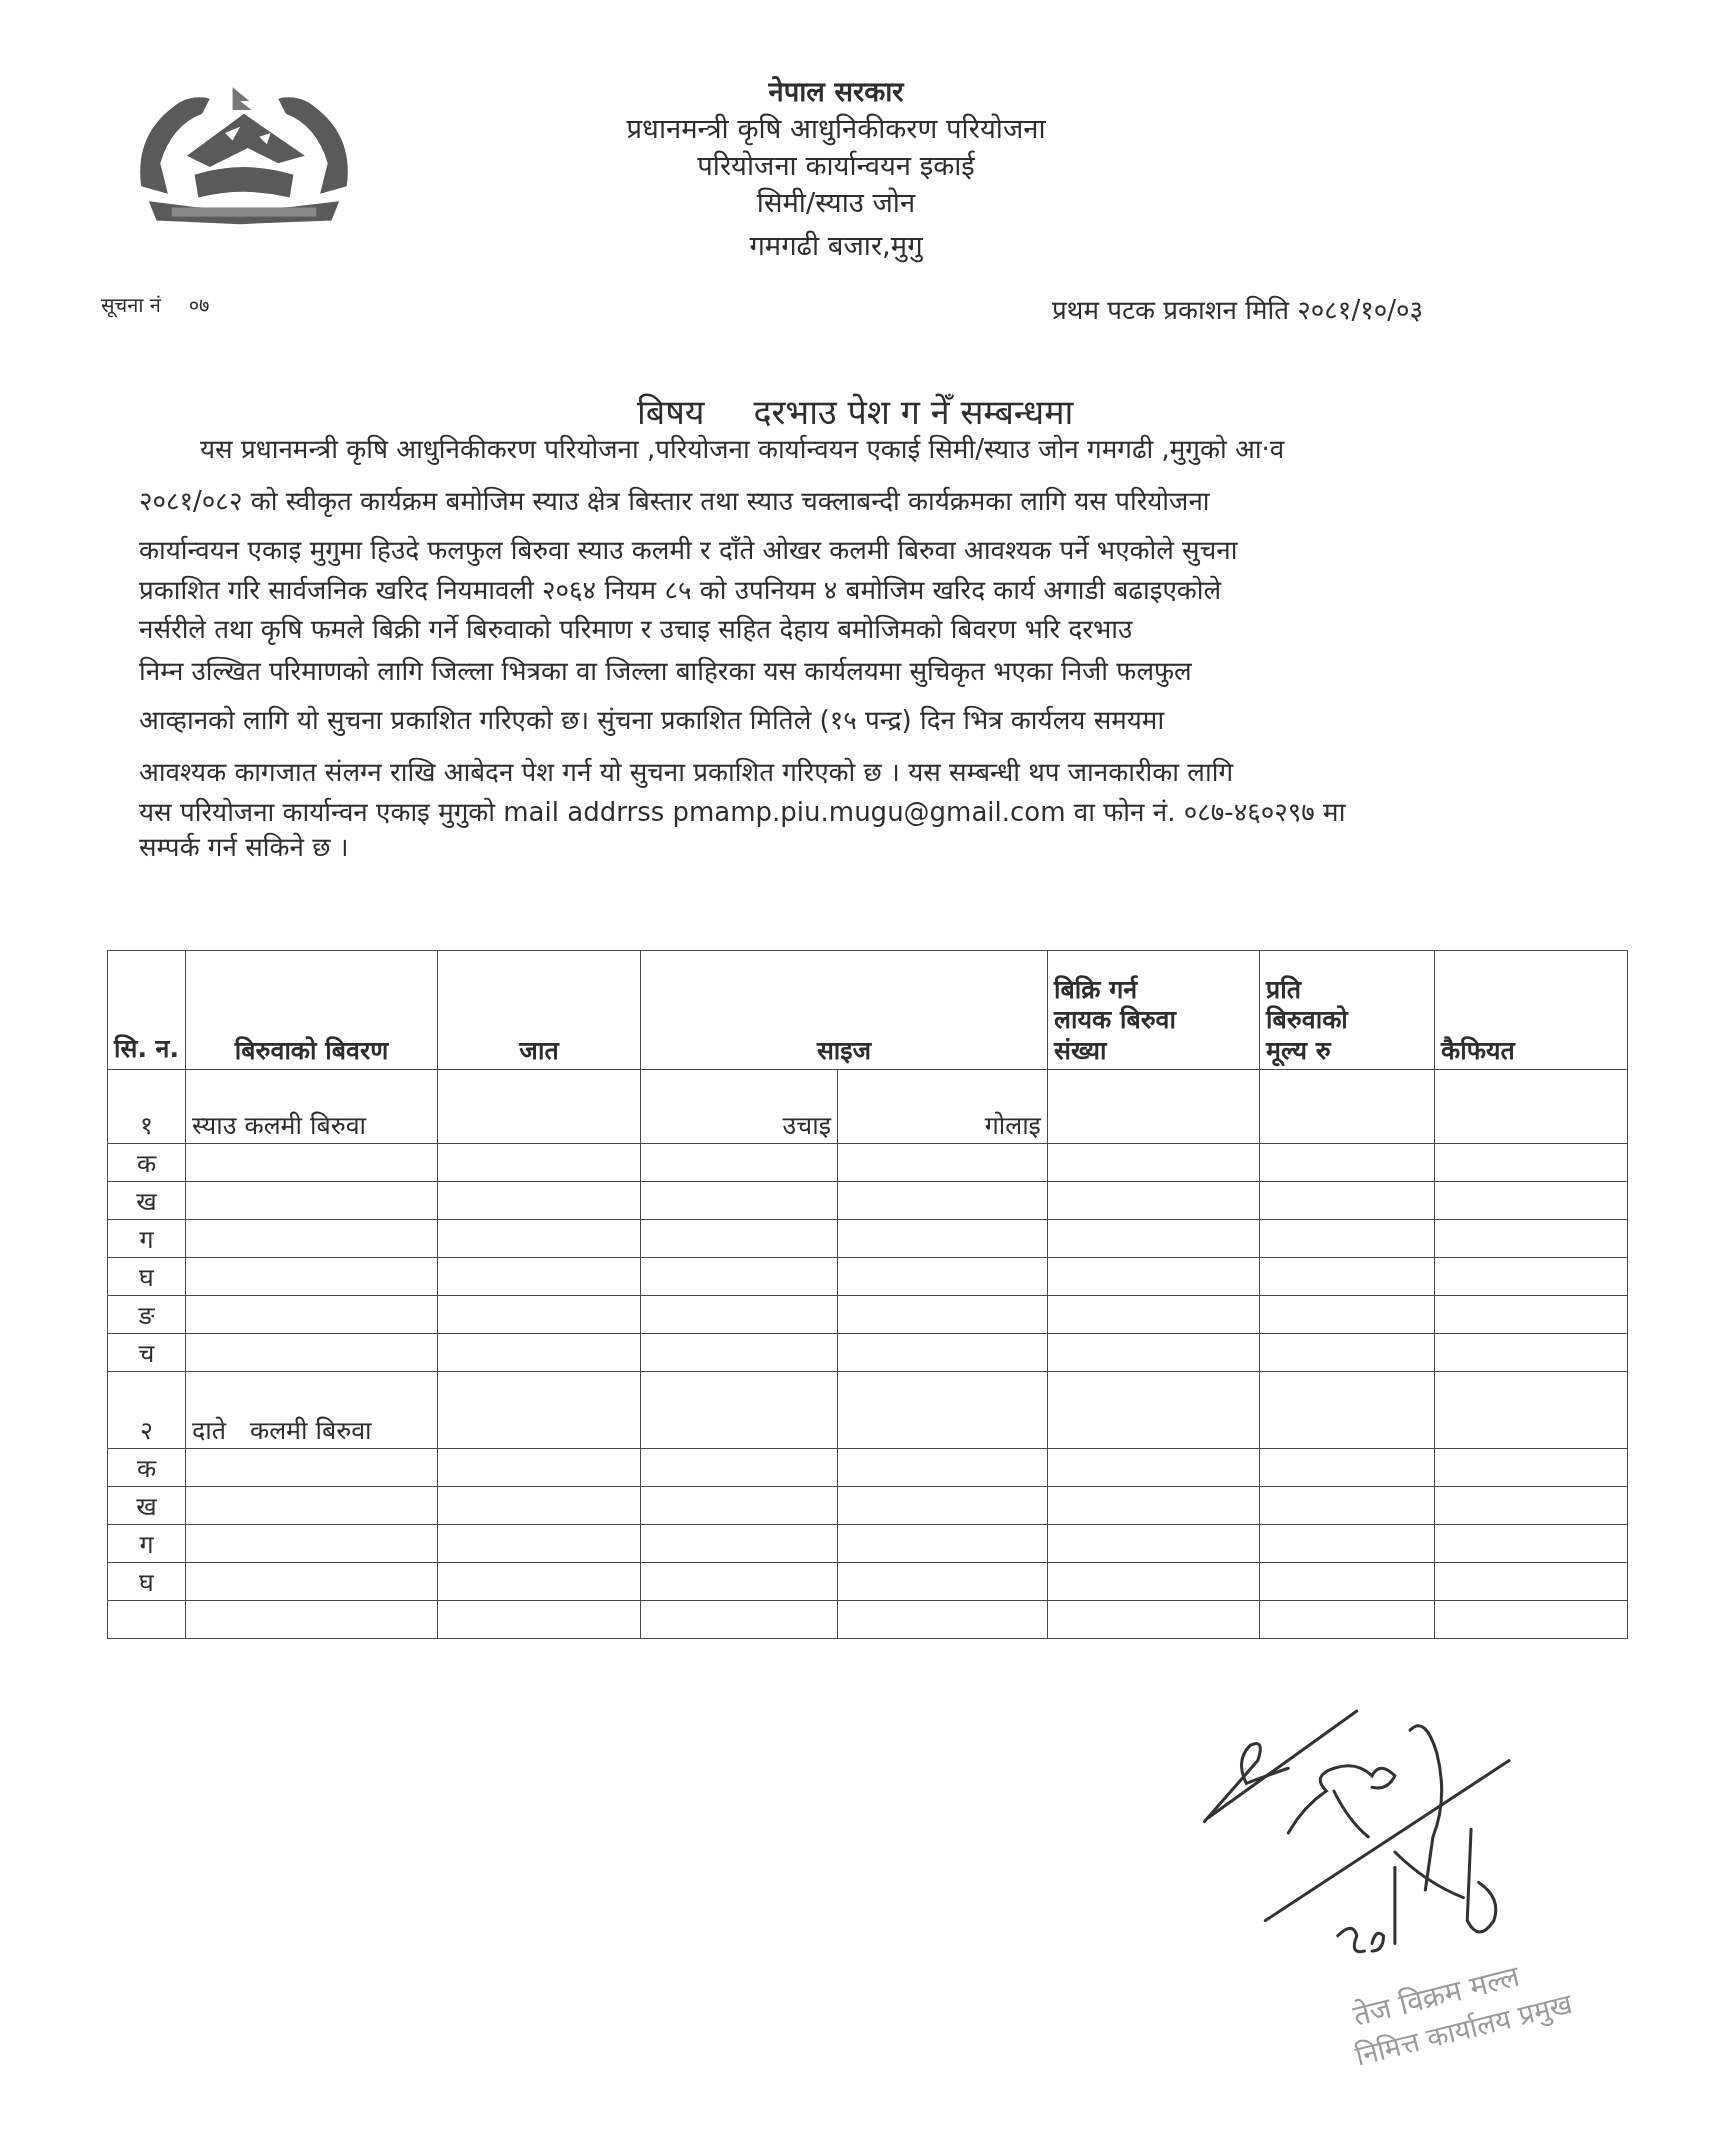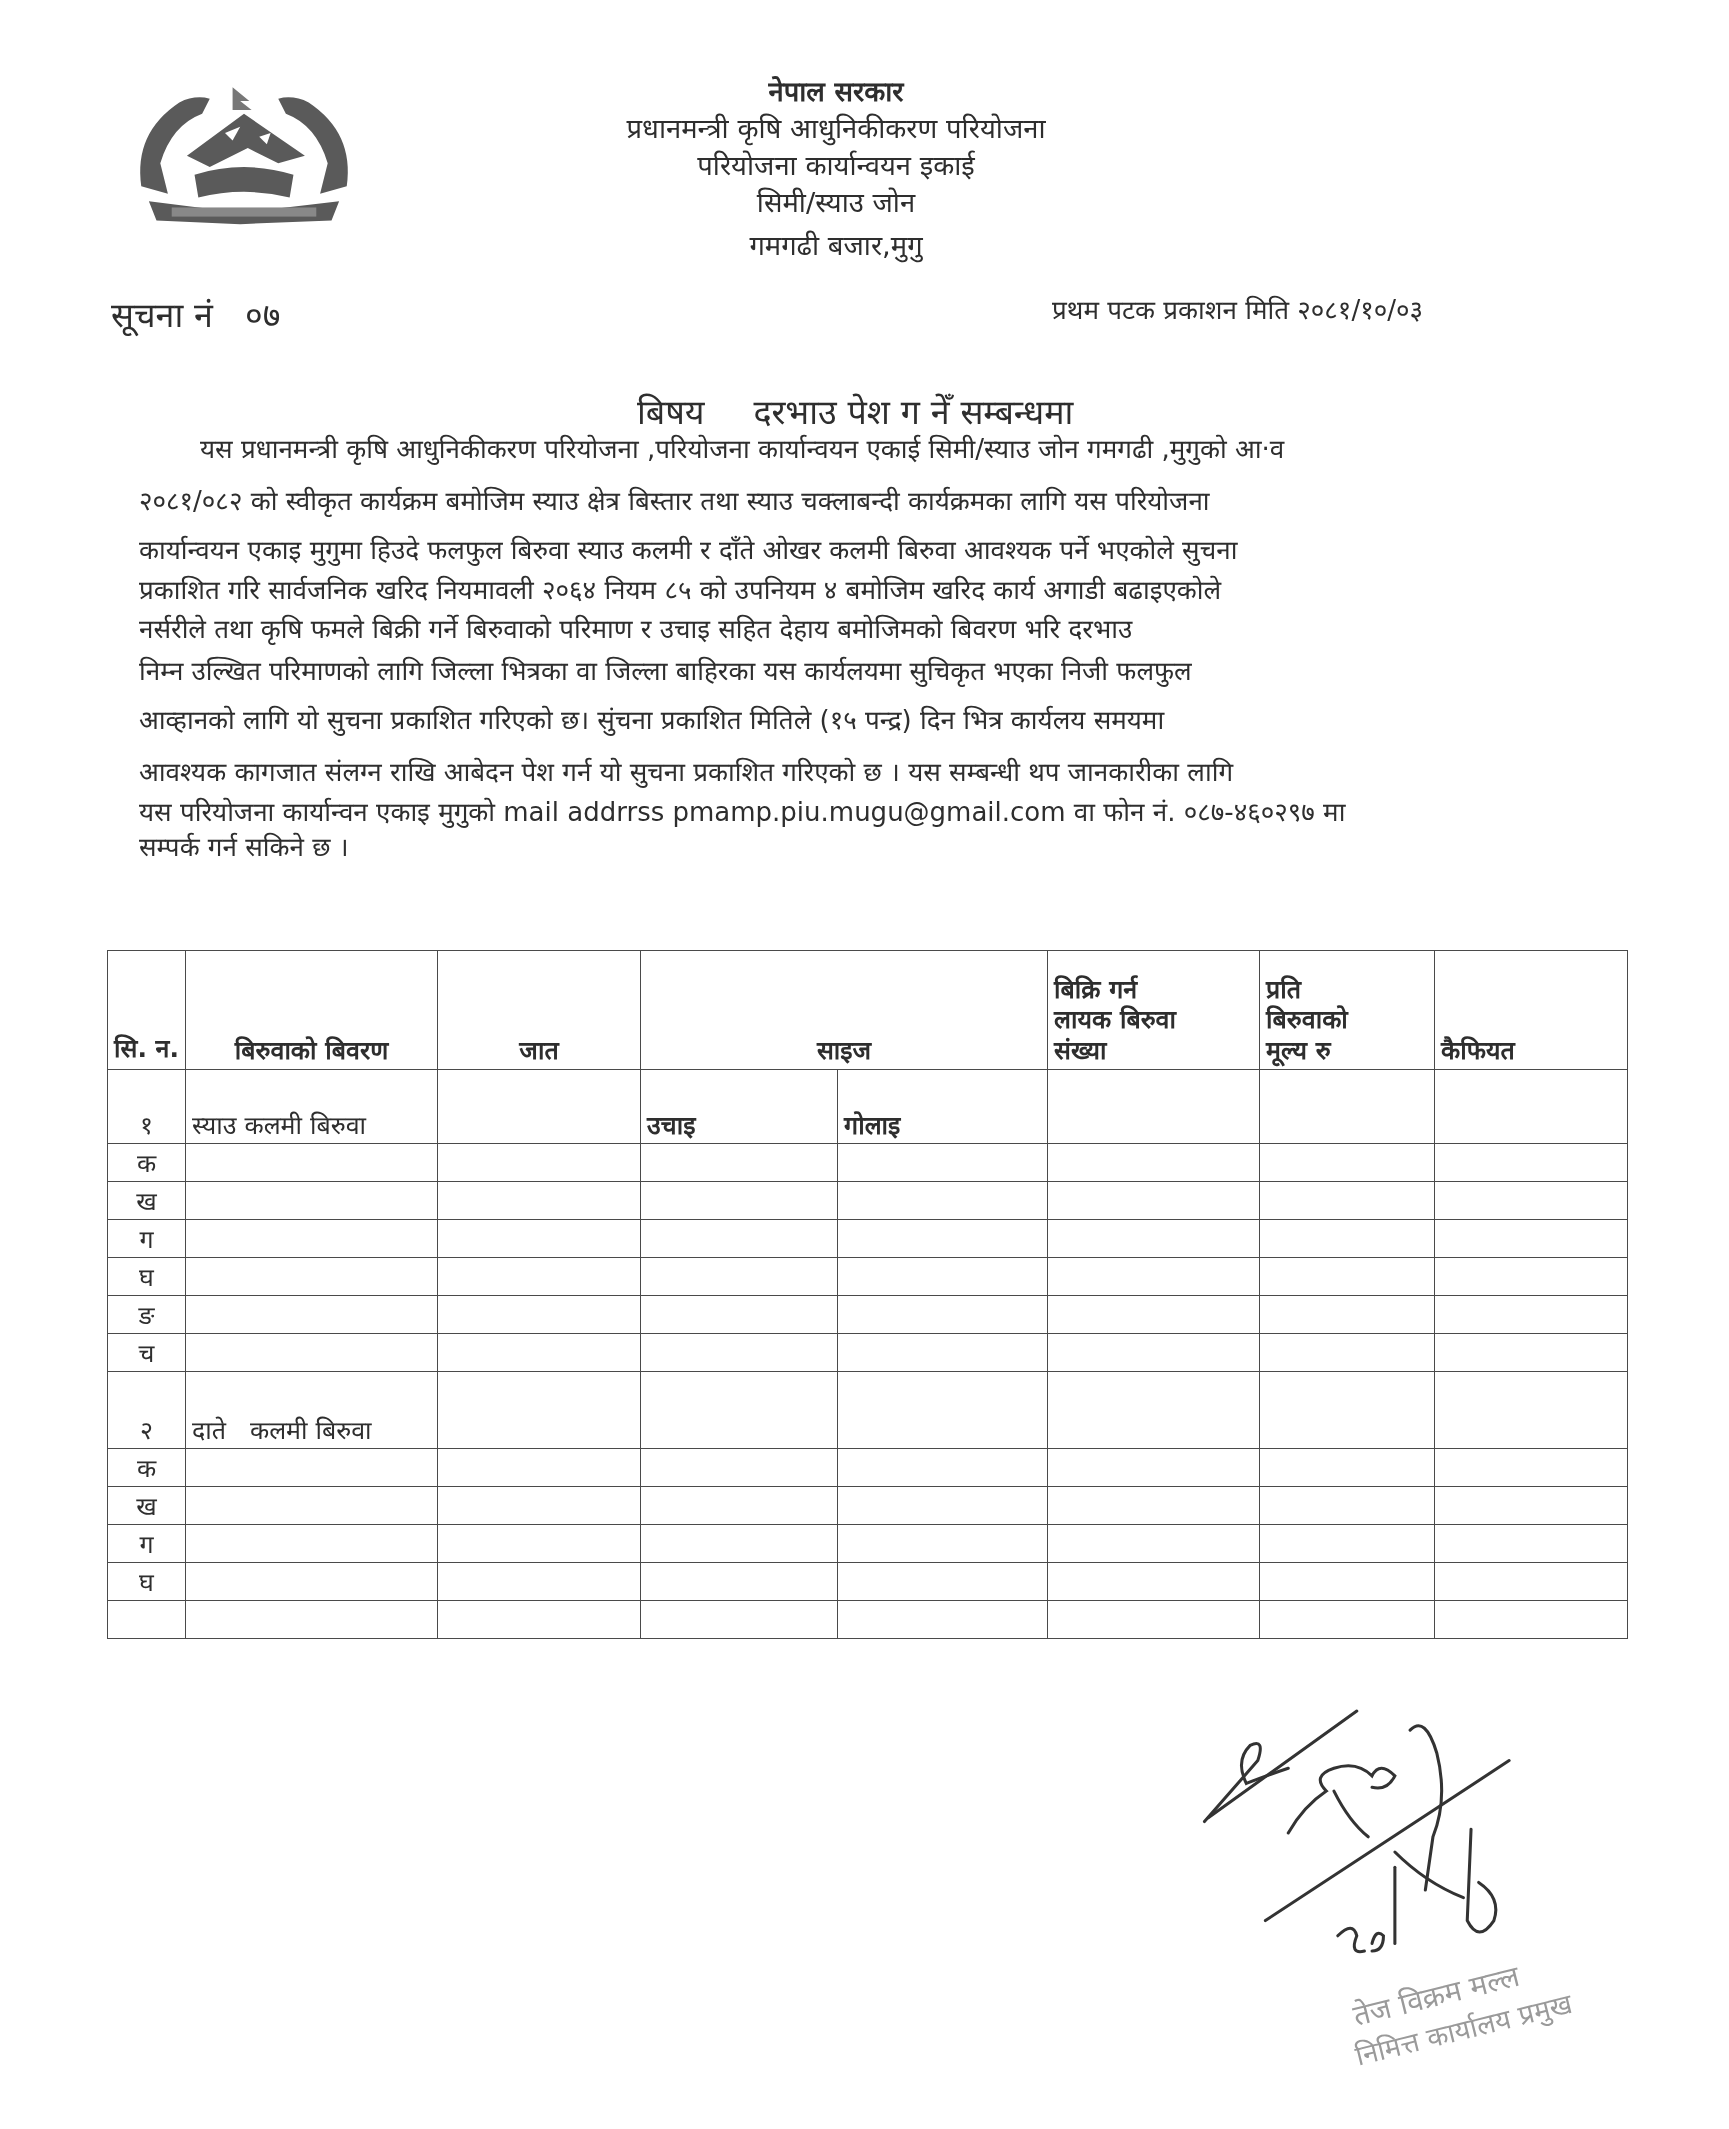--- a/index.html
+++ b/index.html
@@ -6,38 +6,38 @@
   body {
     width: 1730px; height: 2129px; position: relative; overflow: hidden;
     font-family: "DejaVu Sans", sans-serif; color: #2e2e2e;
   }
   .abs { position: absolute; }
   .emblem { left: 126px; top: 72px; width: 236px; height: 156px; }
   .header { left: 0; width: 1672px; text-align: center; top: 73px; }
   .header div { font-size: 27.4px; line-height: 37px; white-space: nowrap; }
   .header .l0 { font-weight: bold; }
   .header .l4 { margin-top: 6.1px; }
-  .notice-no { left: 111px; top: 291px; font-size: 34px; }
+  .notice-no { left: 101px; top: 291px; font-size: 20px; }
   .notice-no span { margin-right: 21.3px; }
   .pubdate { left: 1052px; top: 291px; font-size: 26px; white-space: nowrap; }
   .subject { left: 637px; top: 347px; font-size: 34px; white-space: nowrap; margin-top: 41px; }
   .subject .sl { margin-right: 38px; }
   .para { left: 111px; top: 423px; width: 1494px; font-size: 26px; margin-left: 28px; }
   .para .ln { white-space: nowrap; display: block; }
   .table-wrap { left: 107px; top: 950px; }
   table { border-collapse: collapse; font-size: 25px; }
   td, th { border: 1.5px solid #4a4a4a; padding: 0 6.1px; vertical-align: bottom; font-weight: normal; }
   th { font-weight: bold; text-align: left; line-height: 30.5px; padding-bottom: 3px; }
   th.c { text-align: center; }
   td.sn { text-align: center; }
   .r-sub td { height: 37px; line-height: 34px; }
   .r-main td { height: 73px; line-height: 34px; }
   .r-main2 td { height: 76px; }
   .r-blank td { height: 37px; }
-  td.sizec { text-align: left; font-weight: bold; }
+  td.sizec { text-align: right; }
   .signature { left: 1174px; top: 1692px; width: 457px; height: 320px; }
   .stamp { left: 1349px; top: 1997px; transform: rotate(-14deg); transform-origin: left top; color: #9a9a9a; font-size: 29px; line-height: 40px; white-space: nowrap; }
   .stamp .s2 { margin-left: -7.6px; font-size: 27.4px; }
 </style>
 </head>
 <body>
 
 <div class="abs emblem">
   <svg width="236" height="156" viewBox="0 0 310 205">
     <g fill="#5a5a5a">

